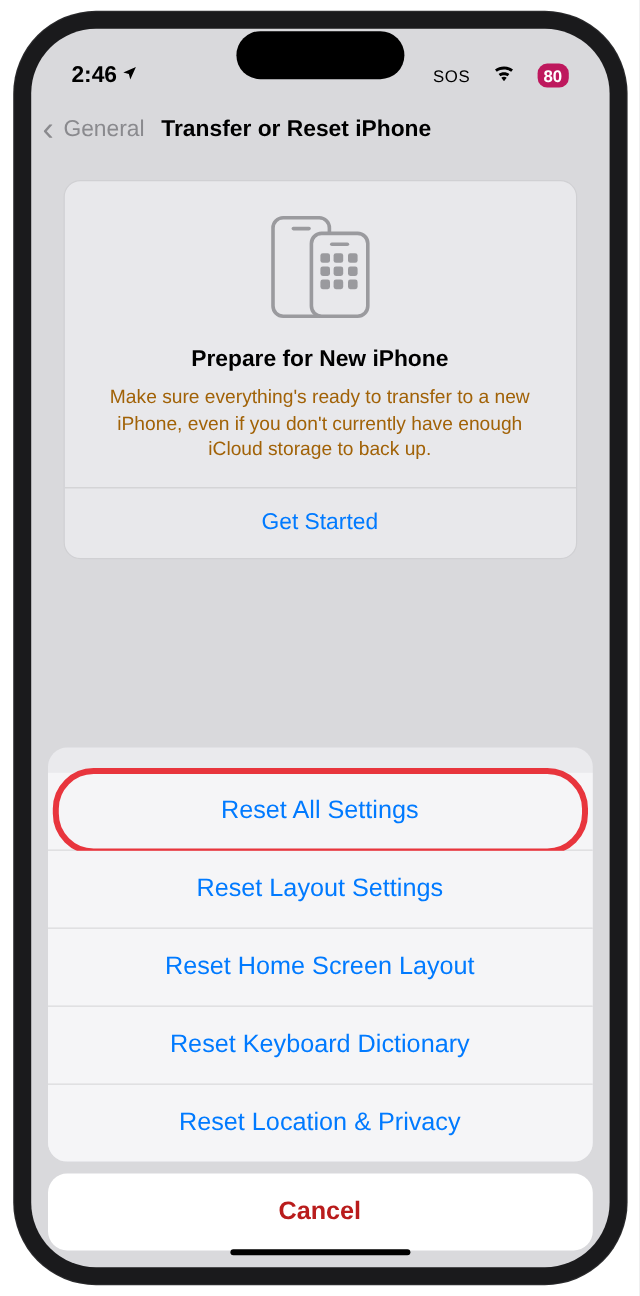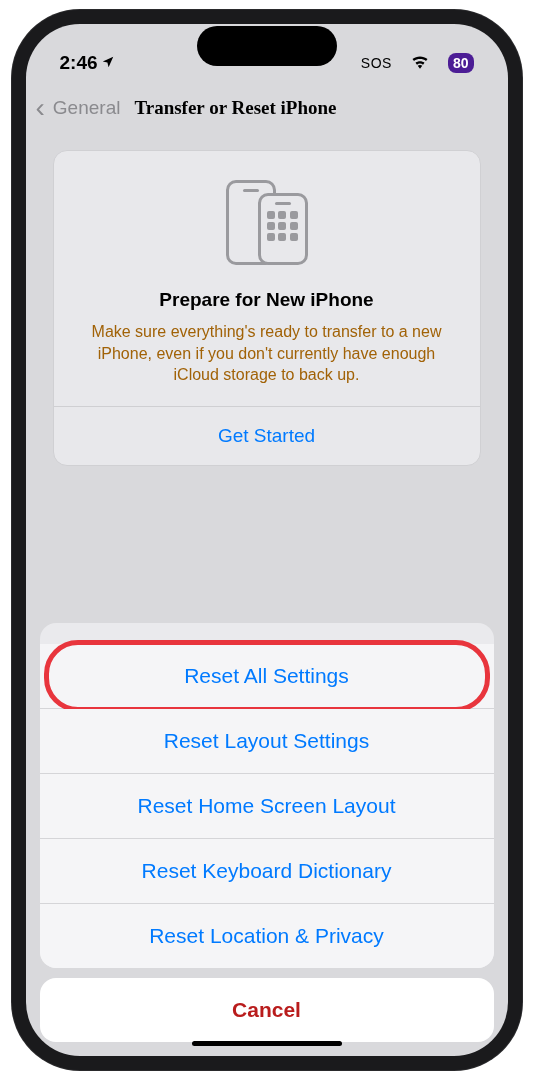--- a/index.html
+++ b/index.html
@@ -72,21 +72,21 @@
       font-weight: 500;
       letter-spacing: 0.5px;
     }
     .wifi {
       width: 18px;
       height: 14px;
     }
     .battery {
       display: flex;
       align-items: center;
-      background: #4c1d95;
+      background: #be185d;
       color: #fff;
       border-radius: 8px;
       padding: 2px 5px;
       font-size: 14px;
       font-weight: 700;
       position: relative;
       justify-content: flex-end;
     }
     .nav-bar {
       height: 48px;
@@ -101,21 +101,20 @@
       font-weight: 300;
     }
     .back-text {
       color: #8a8a8e;
       font-size: 19px;
     }
     .page-title {
       font-size: 19px;
       font-weight: 600;
       margin-left: 6px;
-      font-family: Liberation Serif, serif;
     }
     .content {
       padding: 18px 27px;
     }
     .prepare-card {
       background: #e8e8eb;
       border-radius: 14px;
       border: 1px solid #d0d0d3;
       overflow: hidden;
     }

